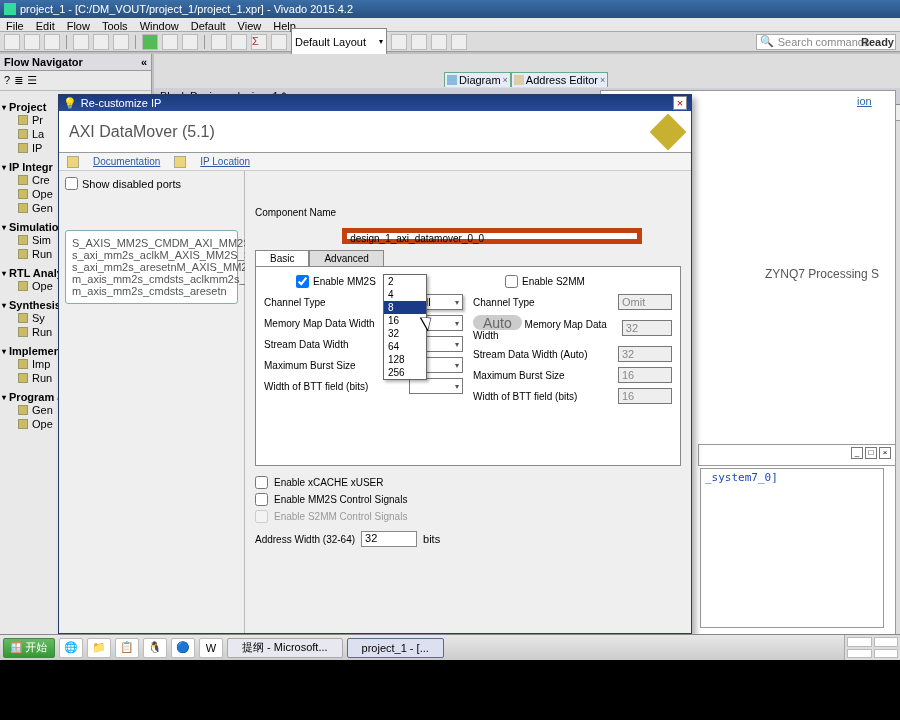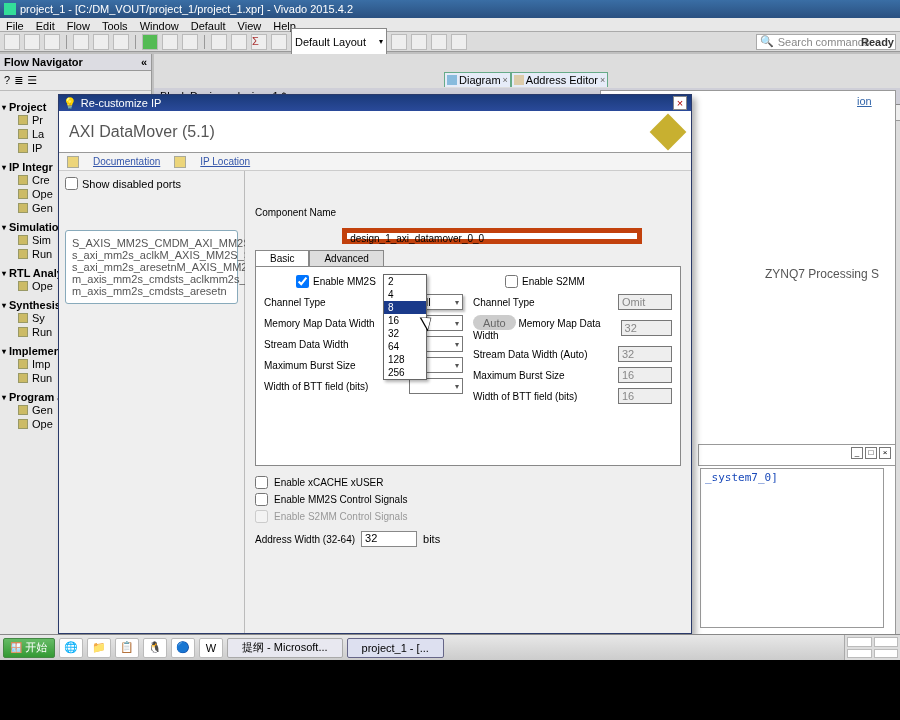--- a/index.html
+++ b/index.html
@@ -72,21 +72,21 @@
 .cfg-pane { border:1px solid #888; background:#fff; padding:8px 8px 12px 8px; height:200px; display:flex; gap:10px; }
 .col { flex:1; }
 .col .hdr-chk { display:flex; align-items:center; gap:4px; margin-bottom:6px;padding-left:32px; }
 .col .prow { display:flex; align-items:center; justify-content:space-between; margin:5px 0; }
 .col .prow label { font-size:10px; }
 .col .sel { width:54px; height:16px; border:1px solid #777; background:#fff; font-size:10px; display:flex; align-items:center; justify-content:space-between; padding:0 3px; }
 .col .sel.shadow { box-shadow:2px 2px 2px rgba(0,0,0,.25); }
 .col .sel::after { content:"▾"; font-size:8px; color:#555; }
 .col .sel.flat::after { content:""; }
 .col .sel.dis { background:#eee; color:#888; }
-.col .pill { background:#ccc; border-radius:8px; padding:0 10px; height:15px; display:inline-flex; align-items:center; font-size:11px; color:#666; }
+.col .pill { background:#ccc; border-radius:8px; padding:0 10px; height:15px; display:inline-flex; align-items:center; font-size:14px; color:#666; }
 
 .dropdown { position:absolute; left:138px; top:103px; width:44px; background:#fff; border:1px solid #666; box-shadow:2px 2px 3px rgba(0,0,0,.3); z-index:10; }
 .dropdown .opt { padding:1px 4px; font-size:10px; }
 .dropdown .opt.hi { background:#1a3a8a; color:#fff; }
 
 .below-chks { margin-top:10px; }
 .below-chks .row { margin:4px 0; }
 .below-chks label.dis { color:#999; }
 .addrrow { display:flex; align-items:center; gap:6px; margin-top:8px; }
 .addrrow .f { width:56px; border:1px solid #888; background:#fff; height:16px; padding:0 3px; }

